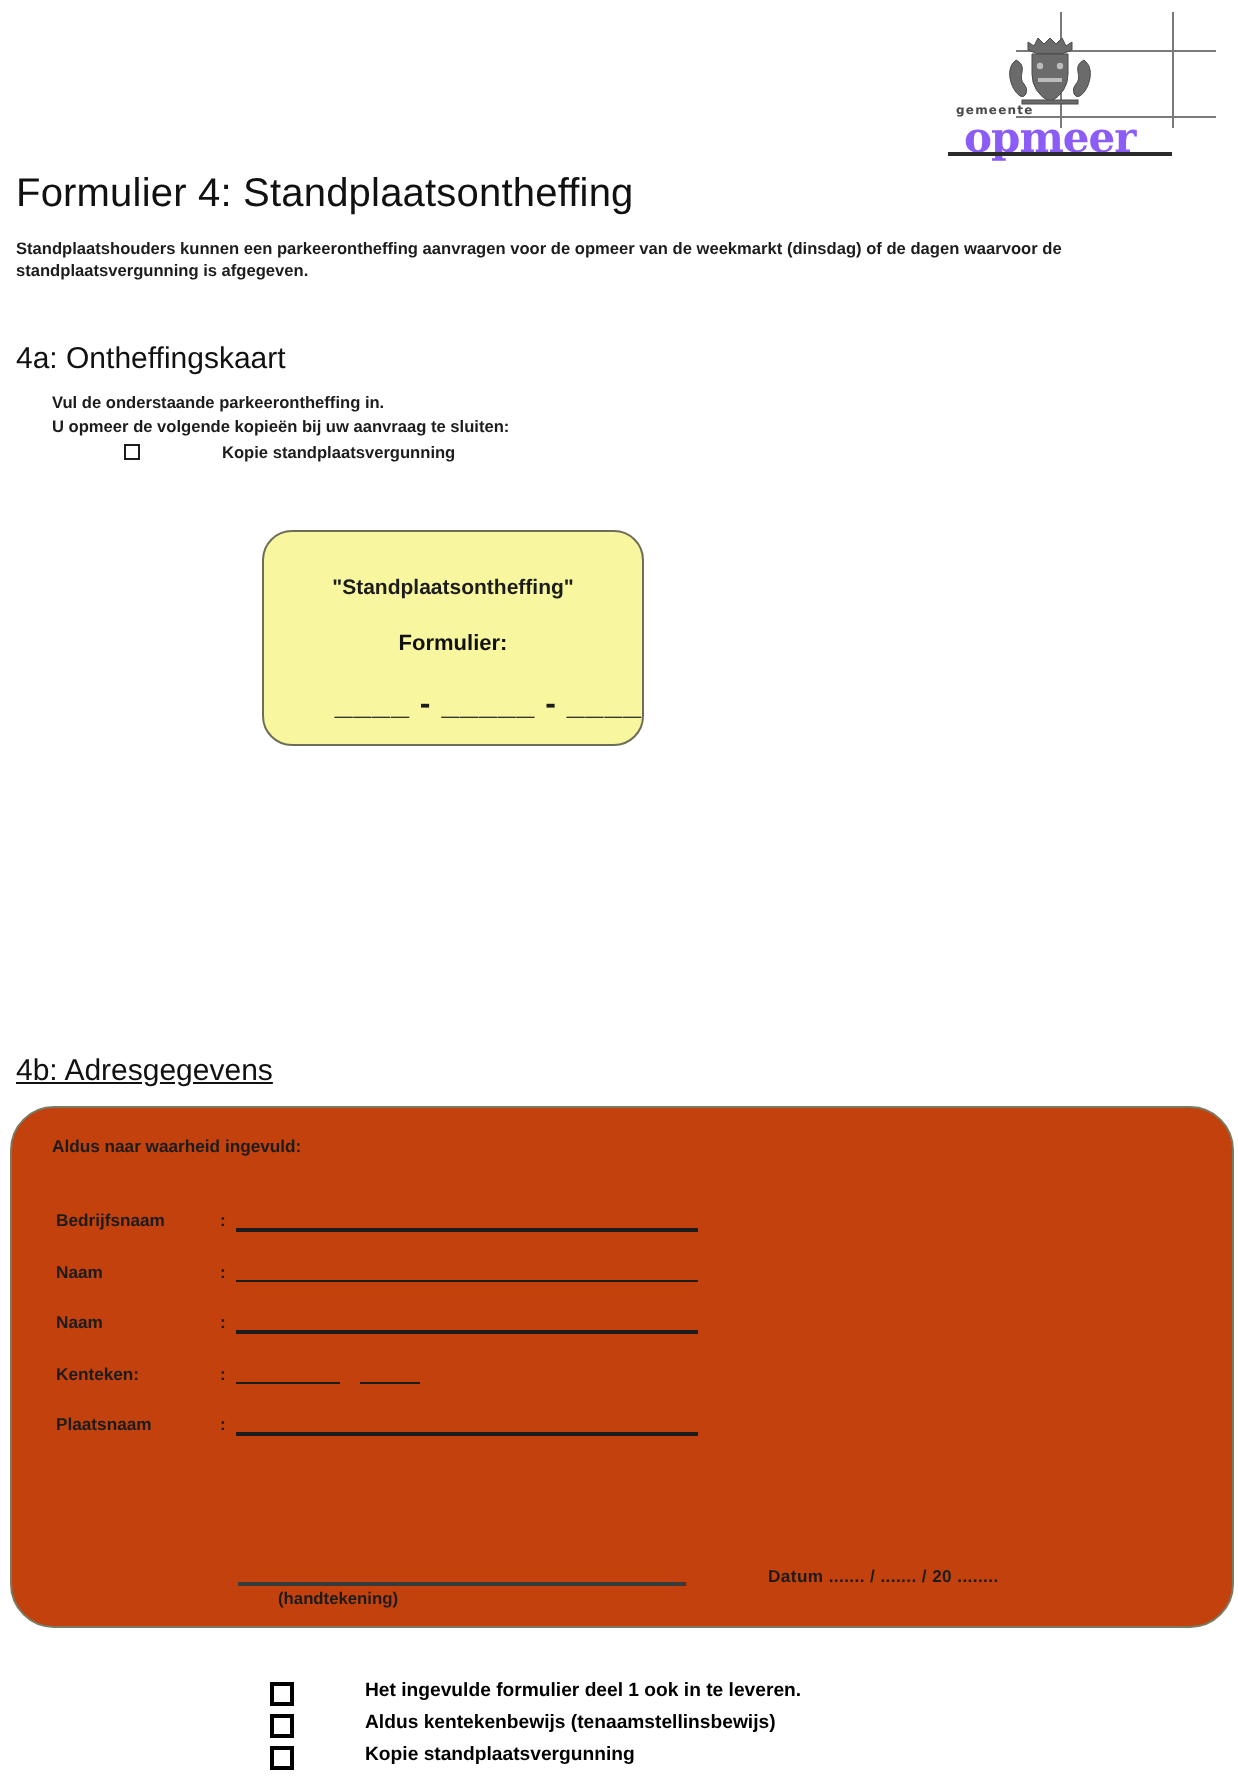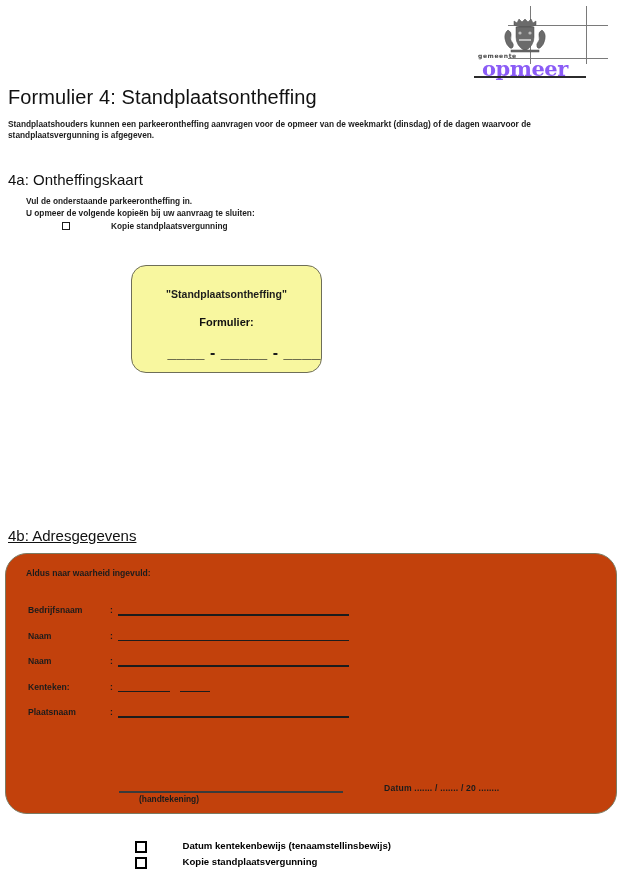--- a/index.html
+++ b/index.html
@@ -388,19 +388,23 @@
   </div>
 
   <div class="sign-line"></div>
   <div class="sign-caption">(handtekening)</div>
   <div class="date-field">Datum  ....... / ....... / 20 ........</div>
 </div>
 
 <div class="bottom-list">
   <div class="bottom-row">
     <span class="bottom-box"></span>
-    <span class="bottom-label">Datum kentekenbewijs (tenaamstellinsbewijs)</span>
+    <span class="bottom-label">Het ingevulde formulier deel 1 ook in te leveren.</span>
+  </div>
+  <div class="bottom-row">
+    <span class="bottom-box"></span>
+    <span class="bottom-label">Aldus kentekenbewijs (tenaamstellinsbewijs)</span>
   </div>
   <div class="bottom-row">
     <span class="bottom-box"></span>
     <span class="bottom-label">Kopie standplaatsvergunning</span>
   </div>
 </div>
 
 </body></html>

